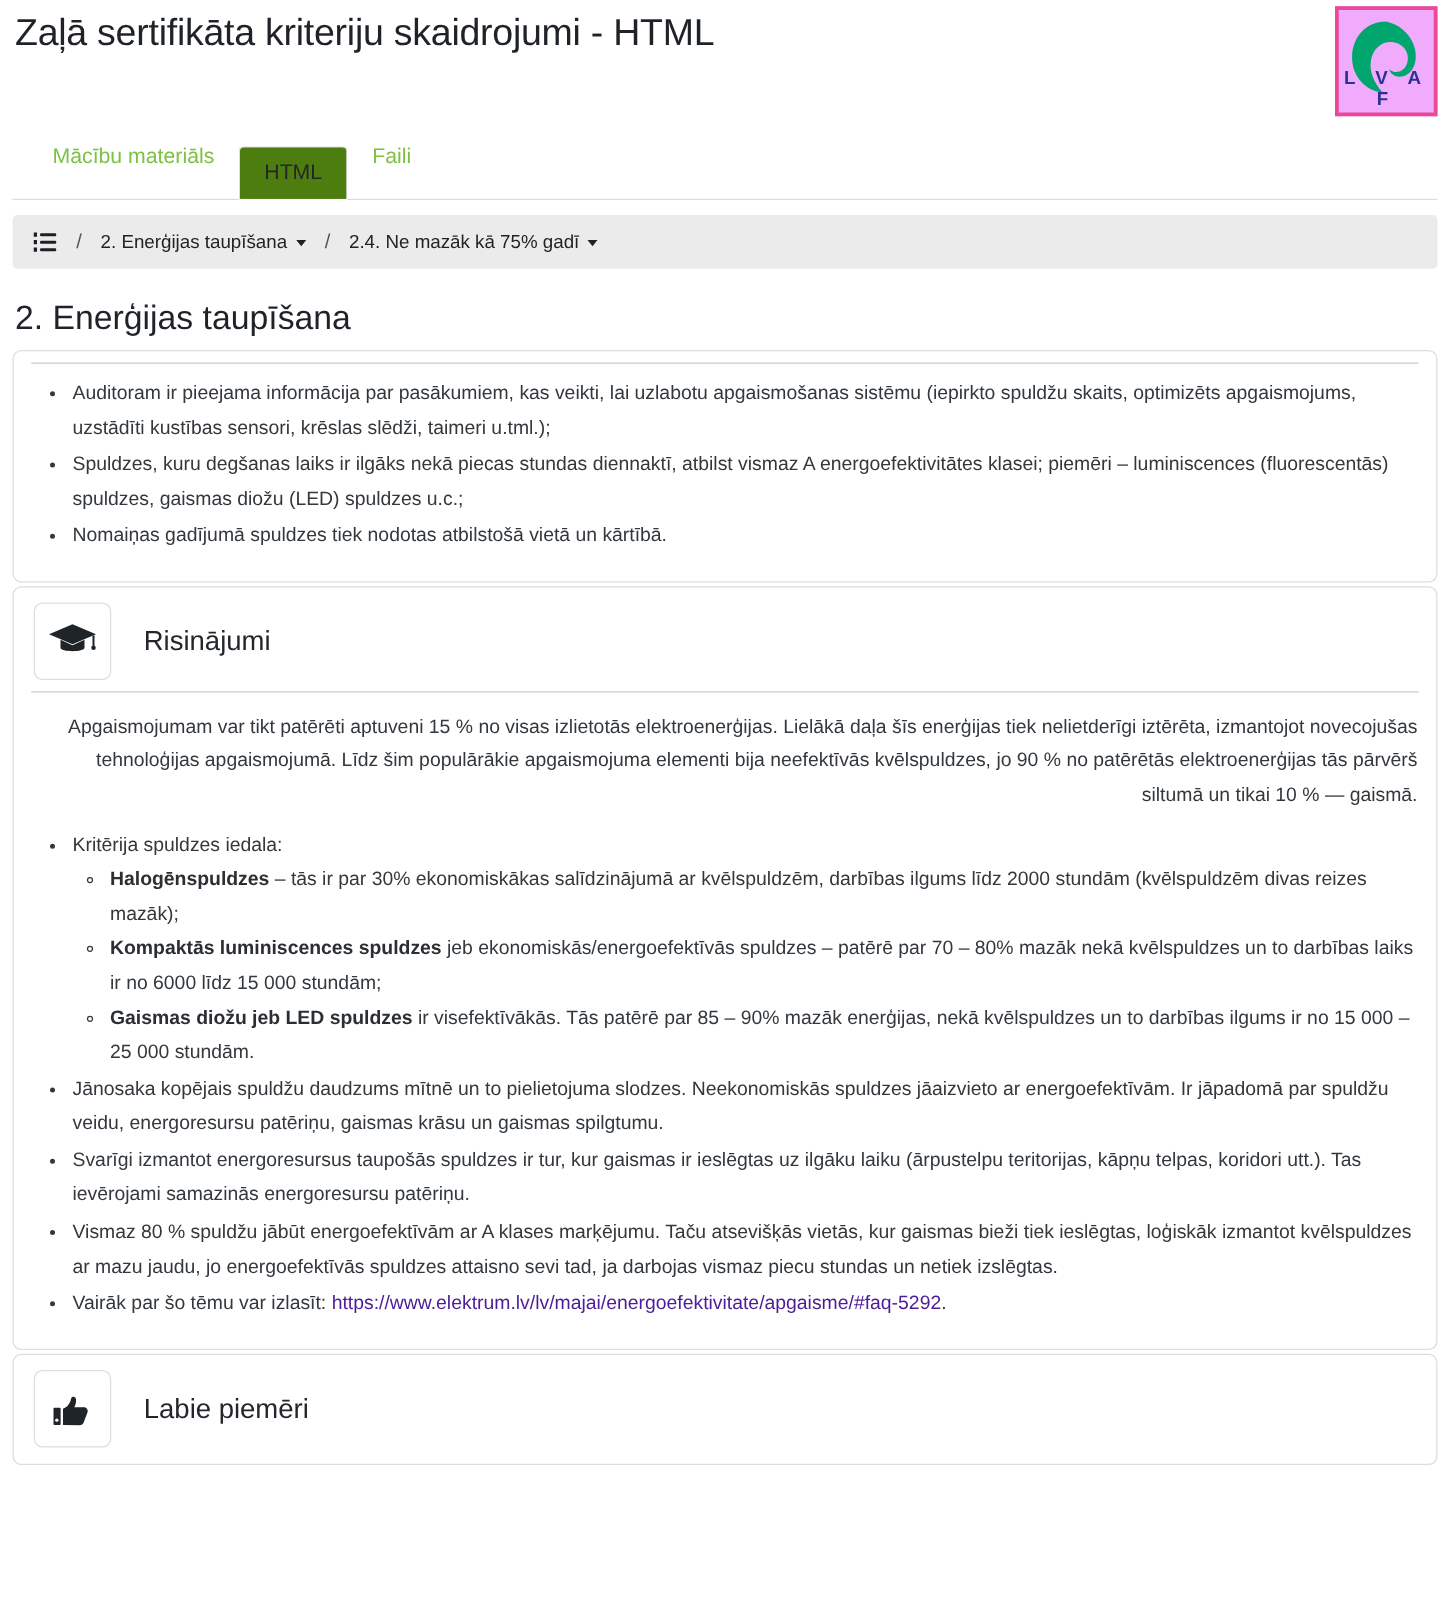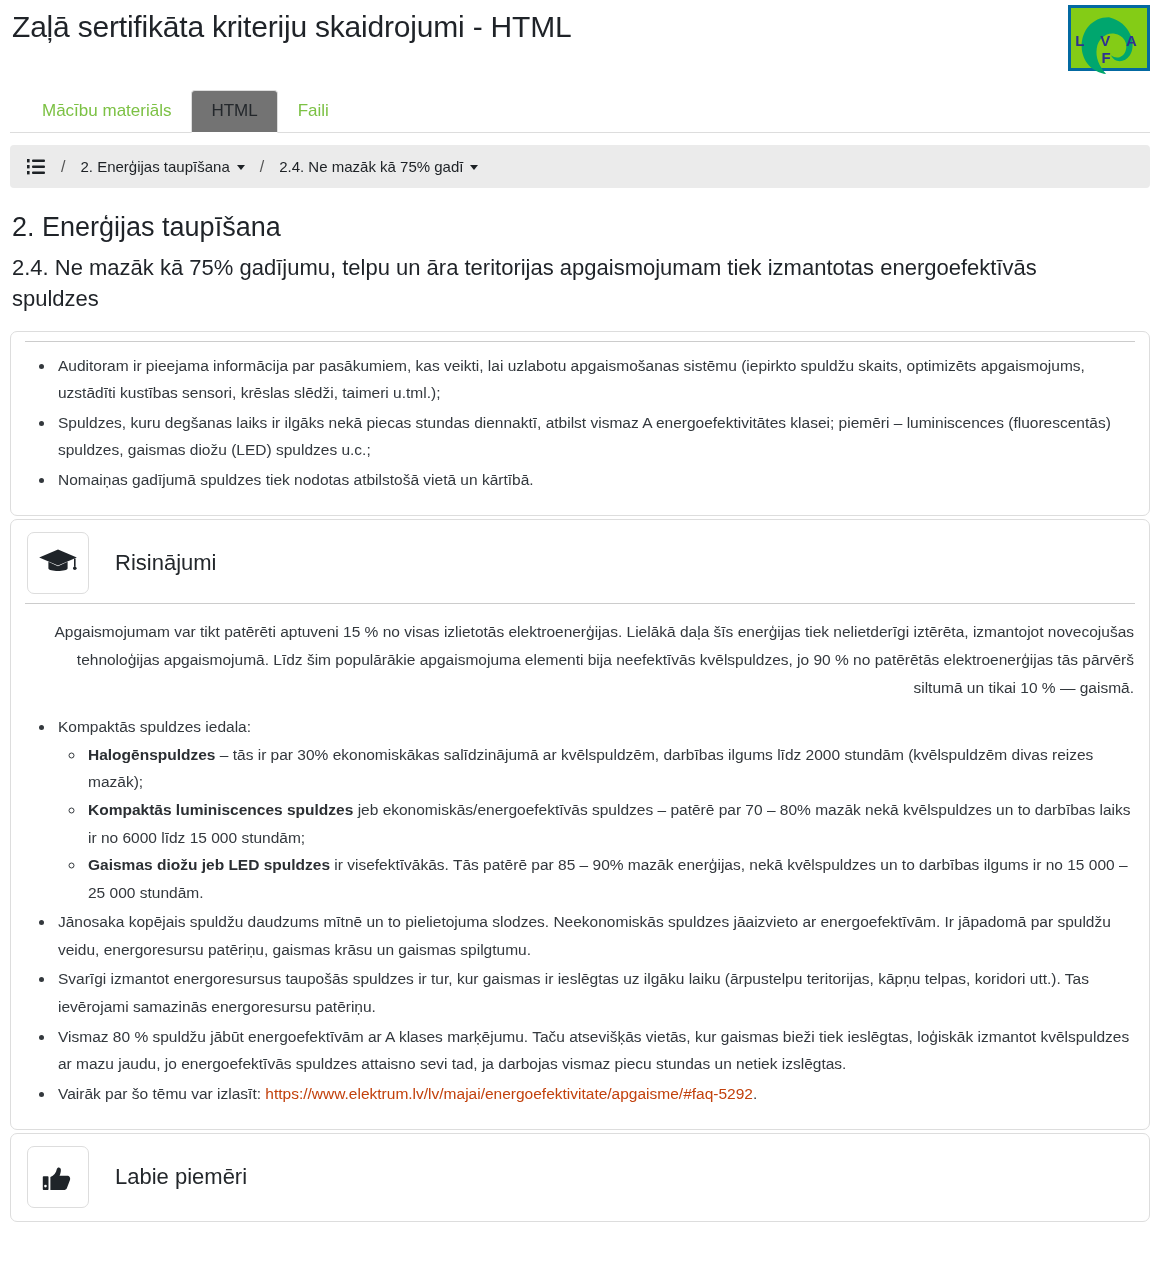--- a/index.html
+++ b/index.html
@@ -7,29 +7,29 @@
   body {
     height:1278px; overflow:hidden;
     font-family:"Liberation Sans", sans-serif;
     color:#33383d; background:#fff;
   }
   .page { padding:0 10px; position:relative; }
 
   
   .page-title { font-size:30px; font-weight:500; color:#1f2328; padding:10px 0 0 2px; letter-spacing:-0.2px; }
   .logo { position:absolute; top:5px; right:10px; display:flex; gap:9px; align-items:flex-start; }
-  .logo-square { width:82px; height:66px; background:#84cc16; border:3px solid #0369a1; position:relative; }
+  .logo-square { width:82px; height:88px; background:#f0abfc; border:3px solid #ec4899; position:relative; }
   .logo-square svg { position:absolute; top:2px; left:2px; }
   .logo-acronym { position:absolute; bottom:2px; left:0; right:0; text-align:center; font-size:15px; font-weight:bold; color:#2e3192; letter-spacing:6px; }
   .logo-text { font-size:21px; font-weight:bold; color:#2e3192; line-height:1.06; padding-top:2px; letter-spacing:-0.2px; }
 
   
   .tabs { display:flex; align-items:center; margin-top:46px; border-bottom:1px solid #ddd; padding-left:12px; }
   .tab { font-size:17px; color:#7cc144; padding:10px 19px 11px; cursor:pointer; margin-bottom:-1px; border:1px solid transparent; }
-  .tab.active { color:#23272b; background:#737373; border-color:#ddd #ddd #fff #ddd; border-radius:4px 4px 0 0; }
+  .tab.active { color:#23272b; background:#4d7c0f; border-color:#ddd #ddd #fff #ddd; border-radius:4px 4px 0 0;margin-top:27px; }
 
   
   .breadcrumb { margin:12px 0 10px; background:#ebebeb; border-radius:4px; height:43px; display:flex; align-items:center; gap:15px; padding:0 16px; font-size:15px; color:#1d2125; }
   .crumb { display:flex; align-items:center; gap:7px; cursor:pointer; }
   .crumb-sep { color:#555; font-size:16px; }
   .caret { width:0; height:0; border-left:4px solid transparent; border-right:4px solid transparent; border-top:5px solid #1d2125; margin-top:2px; }
   .toc-btn { display:flex; align-items:center; cursor:pointer; }
 
   
   .h2 { font-size:27px; font-weight:400; color:#1f2328; margin:24px 2px 10px; }
@@ -42,21 +42,21 @@
   .icon-box svg { fill:#1f2429; }
   .card-title { font-size:22px; color:#23272b; font-weight:400; }
   .card hr { border:0; border-top:1px solid #ccc; margin:0 1px 10px; }
 
   .body-text { font-size:15.5px; line-height:1.78; color:#33383d; }
   .card ul.lvl1 { list-style:disc; padding-left:31px; margin:10px 0 18px; }
   .card ul.lvl1 > li { padding-left:3px; margin-bottom:2px; }
   .card ul.lvl2 { list-style:circle; padding-left:27px; margin:0; }
   .card ul.lvl2 > li { padding-left:3px; }
   .intro { padding:4px 2px 2px; max-width:1125px;text-align:right; }
-  a.green-link { color:#c2410c; text-decoration:none; cursor:pointer; }
+  a.green-link { color:#4c1d95; text-decoration:none; cursor:pointer; }
   b.lead { font-weight:bold; color:#2b2f33; }
 </style>
 </head>
 <body>
 
 <div class="page">
 
   <div class="page-title">Zaļā sertifikāta kriteriju skaidrojumi - HTML</div>
 
   <div class="logo">
@@ -91,21 +91,20 @@
       <span class="caret"></span>
     </span>
     <span class="crumb-sep">/</span>
     <span class="crumb">
       <span>2.4. Ne mazāk kā 75% gadī</span>
       <span class="caret"></span>
     </span>
   </div>
 
   <div class="h2">2. Enerģijas taupīšana</div>
-  <div class="h3">2.4. Ne mazāk kā 75% gadījumu, telpu un āra teritorijas apgaismojumam tiek izmantotas energoefektīvās spuldzes</div>
 
   <div class="card">
     <hr>
     <ul class="lvl1 body-text">
       <li>Auditoram ir pieejama informācija par pasākumiem, kas veikti, lai uzlabotu apgaismošanas sistēmu (iepirkto spuldžu skaits, optimizēts apgaismojums, uzstādīti kustības sensori, krēslas slēdži, taimeri u.tml.);</li>
       <li>Spuldzes, kuru degšanas laiks ir ilgāks nekā piecas stundas diennaktī, atbilst vismaz A energoefektivitātes klasei; piemēri – luminiscences (fluorescentās) spuldzes, gaismas diožu (LED) spuldzes u.c.;</li>
       <li>Nomaiņas gadījumā spuldzes tiek nodotas atbilstošā vietā un kārtībā.</li>
     </ul>
   </div>
 
@@ -118,21 +117,21 @@
           <rect x="90" y="38" width="4" height="22" rx="2"></rect>
           <circle cx="92" cy="63" r="4.5"></circle>
         </svg>
       </div>
       <div class="card-title">Risinājumi</div>
     </div>
     <hr>
     <p class="body-text intro">Apgaismojumam var tikt patērēti aptuveni 15 % no visas izlietotās elektroenerģijas. Lielākā daļa šīs enerģijas tiek nelietderīgi iztērēta, izmantojot novecojušas tehnoloģijas apgaismojumā. Līdz šim populārākie apgaismojuma elementi bija neefektīvās kvēlspuldzes, jo 90 % no patērētās elektroenerģijas tās pārvērš siltumā un tikai 10 % — gaismā.</p>
     <ul class="lvl1 body-text">
       <li>
-        <span>Kompaktās spuldzes iedala:</span>
+        <span>Kritērija spuldzes iedala:</span>
         <ul class="lvl2">
           <li><b class="lead">Halogēnspuldzes</b><span> – tās ir par 30% ekonomiskākas salīdzinājumā ar kvēlspuldzēm, darbības ilgums līdz 2000 stundām (kvēlspuldzēm divas reizes mazāk);</span></li>
           <li><b class="lead">Kompaktās luminiscences spuldzes</b><span> jeb ekonomiskās/energoefektīvās spuldzes – patērē par 70 – 80% mazāk nekā kvēlspuldzes un to darbības laiks ir no 6000 līdz 15 000 stundām;</span></li>
           <li><b class="lead">Gaismas diožu jeb LED spuldzes</b><span> ir visefektīvākās. Tās patērē par 85 – 90% mazāk enerģijas, nekā kvēlspuldzes un to darbības ilgums ir no 15 000 – 25 000 stundām.</span></li>
         </ul>
       </li>
       <li>Jānosaka kopējais spuldžu daudzums mītnē un to pielietojuma slodzes. Neekonomiskās spuldzes jāaizvieto ar energoefektīvām. Ir jāpadomā par spuldžu veidu, energoresursu patēriņu, gaismas krāsu un gaismas spilgtumu.</li>
       <li>Svarīgi izmantot energoresursus taupošās spuldzes ir tur, kur gaismas ir ieslēgtas uz ilgāku laiku (ārpustelpu teritorijas, kāpņu telpas, koridori utt.). Tas ievērojami samazinās energoresursu patēriņu.</li>
       <li>Vismaz 80 % spuldžu jābūt energoefektīvām ar A klases marķējumu. Taču atsevišķās vietās, kur gaismas bieži tiek ieslēgtas, loģiskāk izmantot kvēlspuldzes ar mazu jaudu, jo energoefektīvās spuldzes attaisno sevi tad, ja darbojas vismaz piecu stundas un netiek izslēgtas.</li>
       <li>

